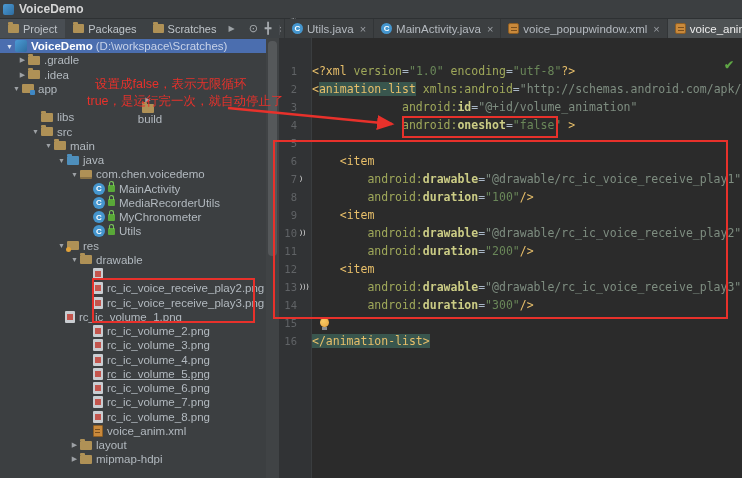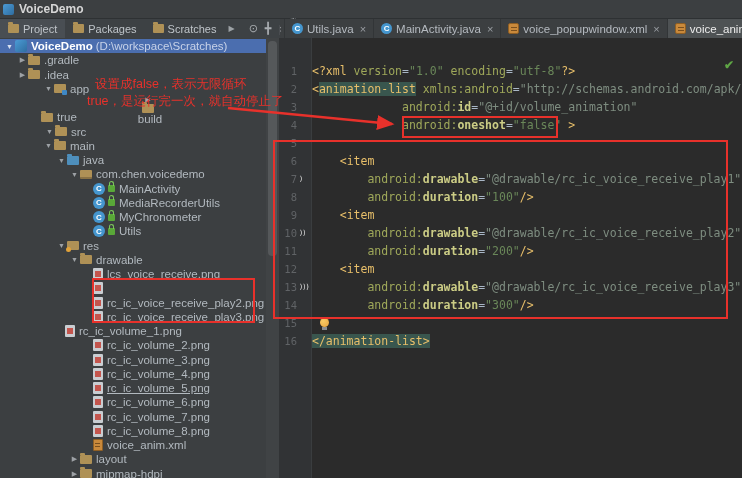--- a/index.html
+++ b/index.html
@@ -165,36 +165,36 @@
       <div class="prow" style="padding-left: 17px;">
         <span class="arrow">▶</span>
         <span class="ti ti-folder"></span>
         <span class="plabel">.gradle</span>
       </div>
       <div class="prow" style="padding-left: 17px;">
         <span class="arrow">▶</span>
         <span class="ti ti-folder"></span>
         <span class="plabel">.idea</span>
       </div>
-      <div class="prow" style="padding-left: 11px; margin-left: 32px;">
+      <div class="prow" style="padding-left: 11px;">
         <span class="arrow">▼</span>
         <span class="ti ti-app"></span>
         <span class="plabel">app</span>
       </div>
       <div class="prow" style="padding-left: 30px; flex-direction: column;">
         <span class="arrow">▶</span>
         <span class="ti ti-folder"></span>
         <span class="plabel">build</span>
       </div>
       <div class="prow" style="padding-left: 30px;">
         <span class="arrow"></span>
         <span class="ti ti-folder"></span>
-        <span class="plabel">true</span>
-      </div>
-      <div class="prow" style="padding-left: 44px;">
+        <span class="plabel">libs</span>
+      </div>
+      <div class="prow" style="padding-left: 30px;">
         <span class="arrow">▼</span>
         <span class="ti ti-folder"></span>
         <span class="plabel">src</span>
       </div>
       <div class="prow" style="padding-left: 43px;">
         <span class="arrow">▼</span>
         <span class="ti ti-folder"></span>
         <span class="plabel">main</span>
       </div>
       <div class="prow" style="padding-left: 56px;">
@@ -233,25 +233,20 @@
       </div>
       <div class="prow" style="padding-left: 56px;">
         <span class="arrow">▼</span>
         <span class="ti ti-res"></span>
         <span class="plabel">res</span>
       </div>
       <div class="prow" style="padding-left: 69px;">
         <span class="arrow">▼</span>
         <span class="ti ti-folder"></span>
         <span class="plabel">drawable</span>
-      </div>
-      <div class="prow" style="padding-left: 82px;">
-        <span class="arrow"></span>
-        <span class="ti ti-image"></span>
-        <span class="plabel">lcs_voice_receive.png</span>
       </div>
       <div class="prow" style="padding-left: 82px;">
         <span class="arrow"></span>
         <span class="ti ti-image"></span>
       </div>
       <div class="prow" style="padding-left: 82px;">
         <span class="arrow"></span>
         <span class="ti ti-image"></span>
         <span class="plabel">rc_ic_voice_receive_play2.png</span>
       </div>

